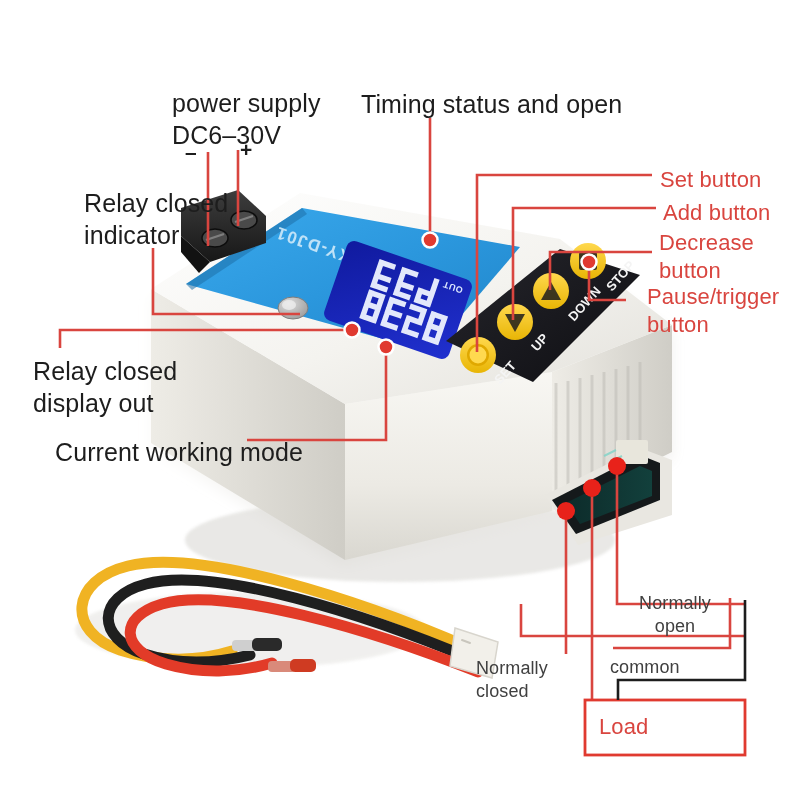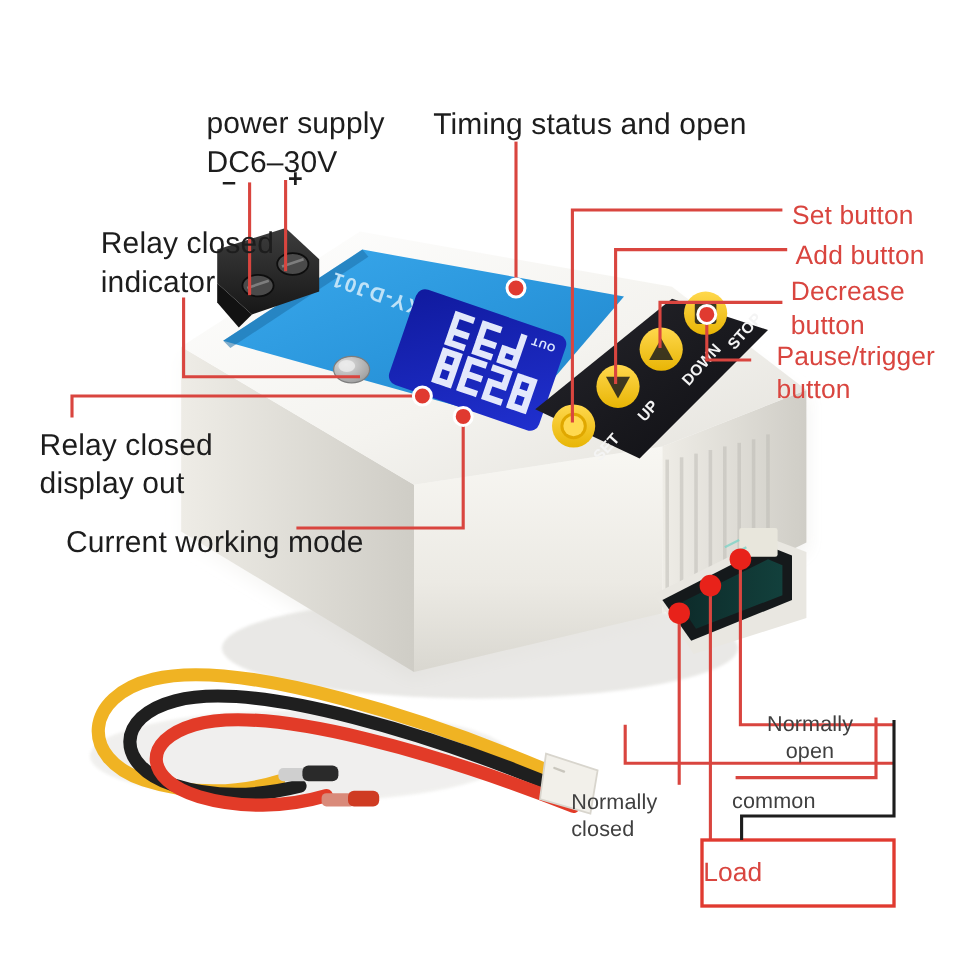--- a/index.html
+++ b/index.html
@@ -304,18 +304,18 @@
 button</div>
 
   <div class="lbl lbl-red-s" style="left:476px;top:657px;">Normally
 closed</div>
 
   <div class="lbl lbl-red-s" style="left:610px;top:656px;">common</div>
 
   <div class="lbl lbl-red-s" style="left:632px;top:592px;text-align:center;width:86px;">Normally
 open</div>
 
-  <div class="lbl lbl-red" style="left:586px;top:713px;">Load</div>
+  <div class="lbl lbl-red" style="left:599px;top:713px;">Load</div>
 
   <div class="sign" style="left:185px;top:140px;">–</div>
   <div class="sign" style="left:240px;top:138px;">+</div>
 
 </div>
 
 </body></html>

